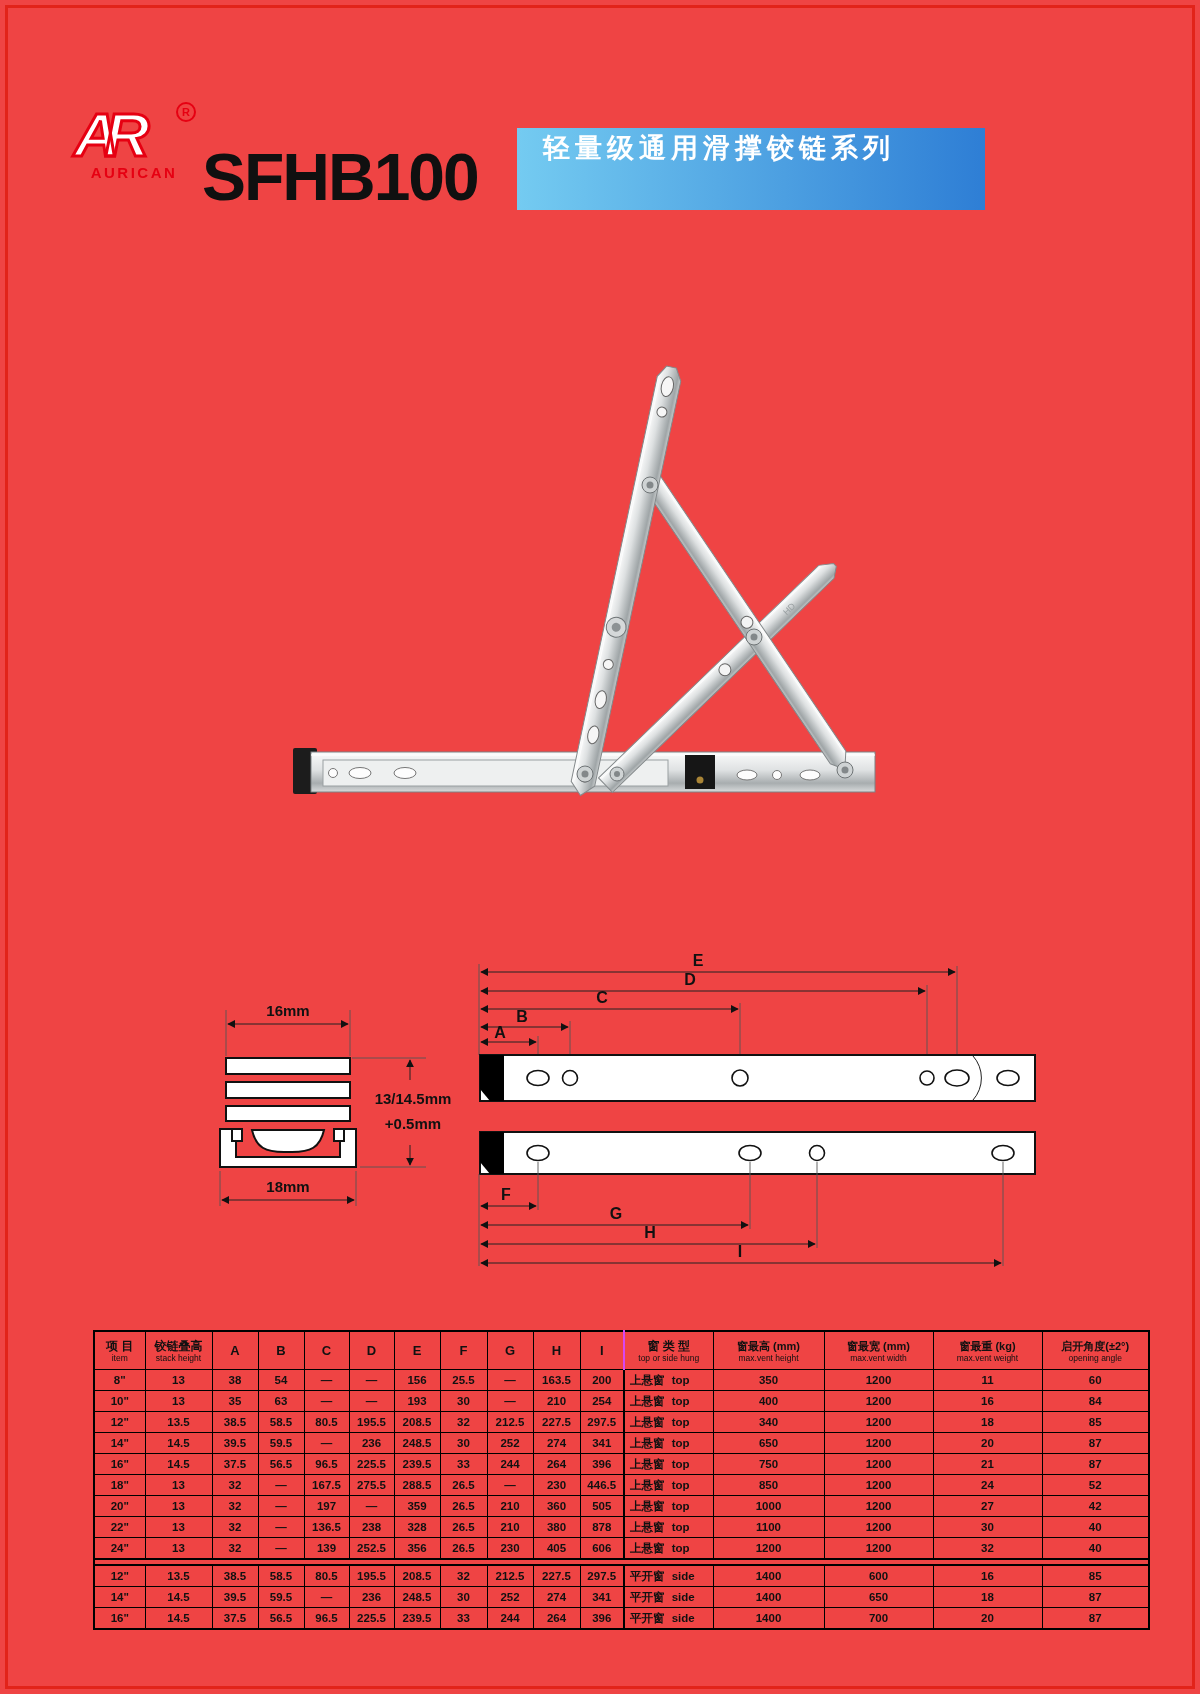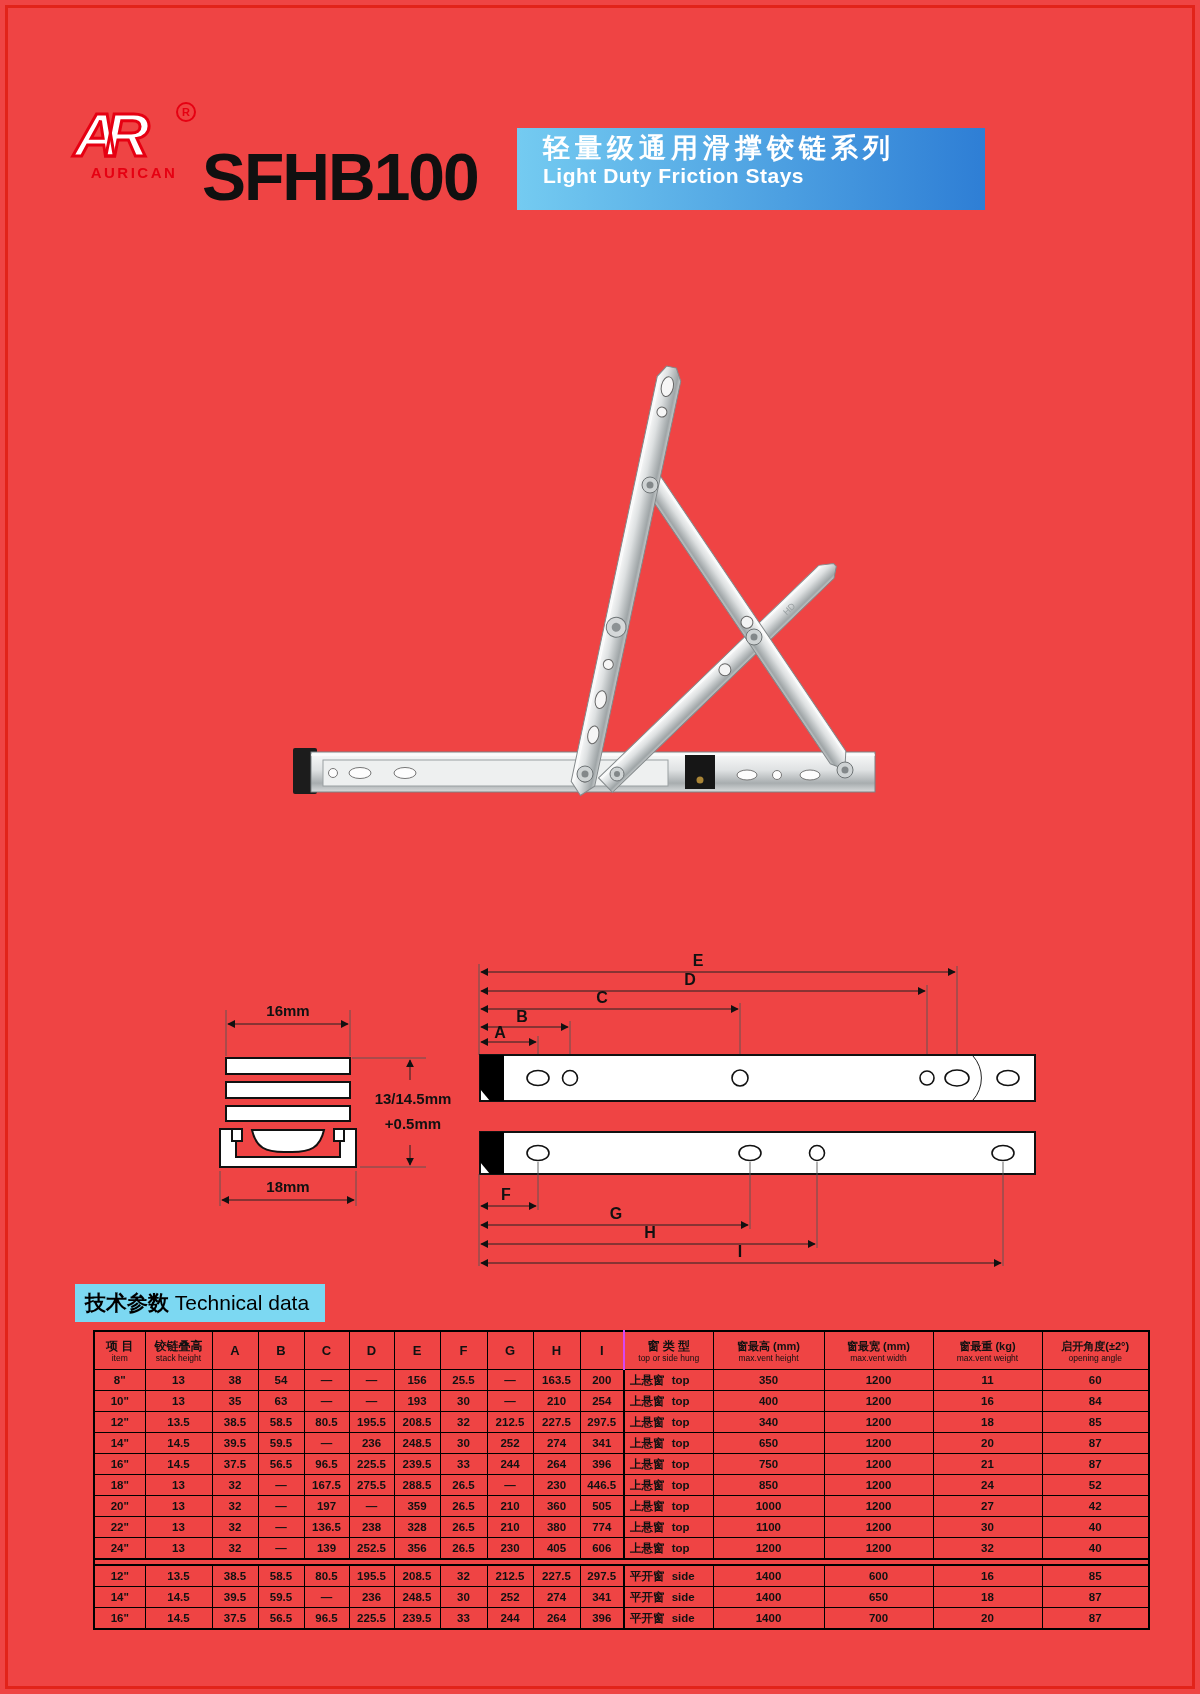--- a/index.html
+++ b/index.html
@@ -60,21 +60,20 @@
     <text x="4" y="60" font-size="62" font-style="italic" font-weight="900" letter-spacing="-14" fill="#fff" stroke="#e60012" stroke-width="3">AR</text>
     <circle cx="116" cy="16" r="9" fill="none" stroke="#e60012" stroke-width="2"></circle>
     <text x="116" y="20" font-size="11" font-weight="bold" fill="#e60012" text-anchor="middle">R</text>
     <text x="64" y="82" font-size="15" font-weight="bold" fill="#e60012" text-anchor="middle" letter-spacing="2.5">AURICAN</text>
   </svg>
 
   <div class="model">SFHB100</div>
 
   <div class="banner">
     <div class="cn">轻量级通用滑撑铰链系列</div>
-    <div class="en">Light Duty Friction Stays</div>
   </div>
 
   <svg class="photo" width="620" height="455" viewBox="0 0 620 455">
     <defs>
       <linearGradient id="tg" x1="0" y1="0" x2="0" y2="1">
         <stop offset="0" stop-color="#fafbfb"></stop>
           <stop offset=".45" stop-color="#dfe2e3"></stop>
         <stop offset=".78" stop-color="#a8adaf"></stop>
           <stop offset="1" stop-color="#d7dadb"></stop>
       </linearGradient>
@@ -224,24 +223,20 @@
     <text class="lbl" x="66" y="316" text-anchor="middle">F</text>
     <line class="dl" x1="41" y1="322" x2="96" y2="322" marker-start="url(#ar)" marker-end="url(#ar)"></line>
     <text class="lbl" x="176" y="335" text-anchor="middle">G</text>
     <line class="dl" x1="41" y1="341" x2="308" y2="341" marker-start="url(#ar)" marker-end="url(#ar)"></line>
     <text class="lbl" x="210" y="354" text-anchor="middle">H</text>
     <line class="dl" x1="41" y1="360" x2="375" y2="360" marker-start="url(#ar)" marker-end="url(#ar)"></line>
     <text class="lbl" x="300" y="373" text-anchor="middle">I</text>
     <line class="dl" x1="41" y1="379" x2="561" y2="379" marker-start="url(#ar)" marker-end="url(#ar)"></line>
   </svg>
 
-  <div class="techlabel">
-    <span class="cn">技术参数</span>
-    <span class="en">Technical data</span>
-  </div>
 
   <div class="tblwrap">
     <table>
       <colgroup>
           <col style="width: 51px;">
           <col style="width: 67px;">
           <col style="width: 46px;">
           <col style="width: 46px;">
           <col style="width: 45px;">
           <col style="width: 45px;">
@@ -428,21 +423,21 @@
             <td>22"</td>
             <td>13</td>
             <td>32</td>
             <td>—</td>
             <td>136.5</td>
             <td>238</td>
             <td>328</td>
             <td>26.5</td>
             <td>210</td>
             <td>380</td>
-            <td>774</td>
+            <td>878</td>
             <td class="c-type">上悬窗 top</td>
             <td>1100</td>
             <td>1200</td>
             <td>30</td>
             <td>40</td>
           </tr>
           <tr>
             <td>24"</td>
             <td>13</td>
             <td>32</td>

